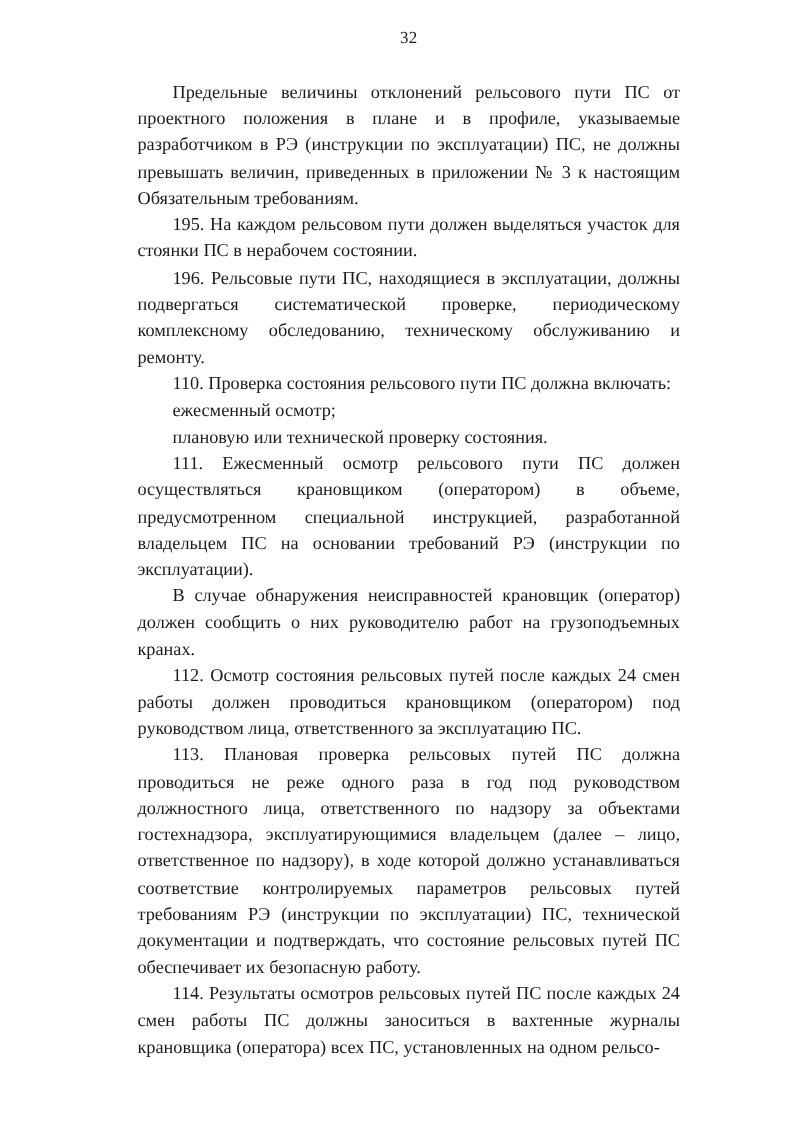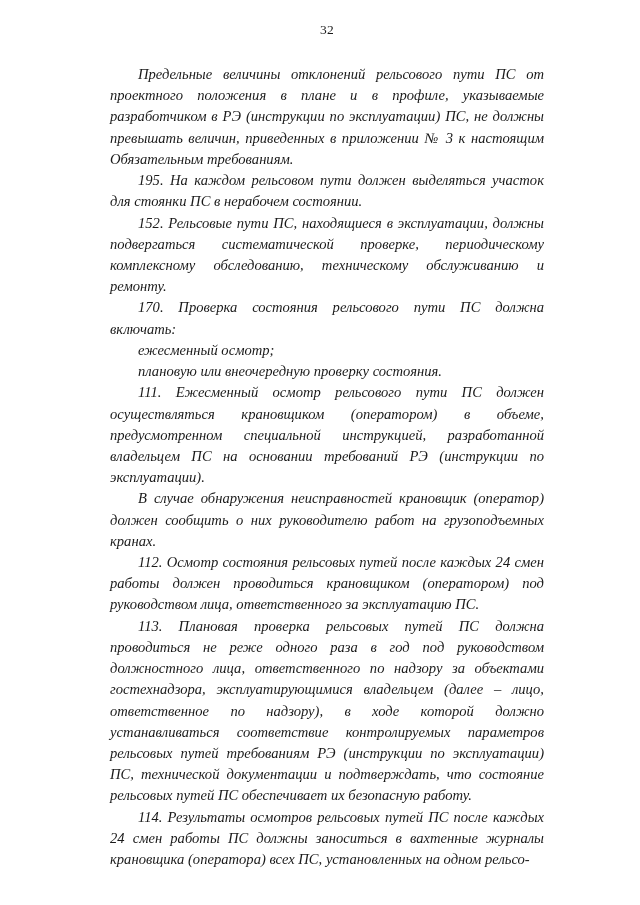--- a/index.html
+++ b/index.html
@@ -31,41 +31,40 @@
   .body-text {
     font-size: 14.6px;
     line-height: 1.455;
     text-align: justify;
     text-justify: inter-word;
     hyphens: manual;
   }
   .body-text p {
     margin: 0;
     text-indent: 28px;
-    font-style: italic;
   }
   
   .page {
     filter: saturate(0.9);
   }
 </style>
 </head>
 <body>
 
 <div class="page">
 
   <div class="page-number">32</div>
 
   <div class="body-text">
     <p>Предельные величины отклонений рельсового пути ПС от проектного положения в плане и в профиле, указываемые разработчиком в РЭ (инструкции по эксплуатации) ПС, не должны превышать величин, приведенных в приложении № 3 к настоящим Обязательным требованиям.</p>
     <p>195. На каждом рельсовом пути должен выделяться участок для стоянки ПС в нерабочем состоянии.</p>
-    <p>152. Рельсовые пути ПС, находящиеся в эксплуатации, должны подвергаться систематической проверке, периодическому комплексному обследованию, техническому обслуживанию и ремонту.</p>
-    <p>170. Проверка состояния рельсового пути ПС должна включать:</p>
+    <p>196. Рельсовые пути ПС, находящиеся в эксплуатации, должны подвергаться систематической проверке, периодическому комплексному обследованию, техническому обслуживанию и ремонту.</p>
+    <p>110. Проверка состояния рельсового пути ПС должна включать:</p>
     <p>ежесменный осмотр;</p>
-    <p>плановую или внеочередную проверку состояния.</p>
+    <p>плановую или технической проверку состояния.</p>
     <p>111. Ежесменный осмотр рельсового пути ПС должен осуществляться крановщиком (оператором) в объеме, предусмотренном специальной инструкцией, разработанной владельцем ПС на основании требований РЭ (инструкции по эксплуатации).</p>
     <p>В случае обнаружения неисправностей крановщик (оператор) должен сообщить о них руководителю работ на грузоподъемных кранах.</p>
     <p>112. Осмотр состояния рельсовых путей после каждых 24 смен работы должен проводиться крановщиком (оператором) под руководством лица, ответственного за эксплуатацию ПС.</p>
     <p>113. Плановая проверка рельсовых путей ПС должна проводиться не реже одного раза в год под руководством должностного лица, ответственного по надзору за объектами гостехнадзора, эксплуатирующимися владельцем (далее – лицо, ответственное по надзору), в ходе которой должно устанавливаться соответствие контролируемых параметров рельсовых путей требованиям РЭ (инструкции по эксплуатации) ПС, технической документации и подтверждать, что состояние рельсовых путей ПС обеспечивает их безопасную работу.</p>
     <p>114. Результаты осмотров рельсовых путей ПС после каждых 24 смен работы ПС должны заноситься в вахтенные журналы крановщика (оператора) всех ПС, установленных на одном рельсо-</p>
   </div>
 
 </div>
 
 </body></html>

